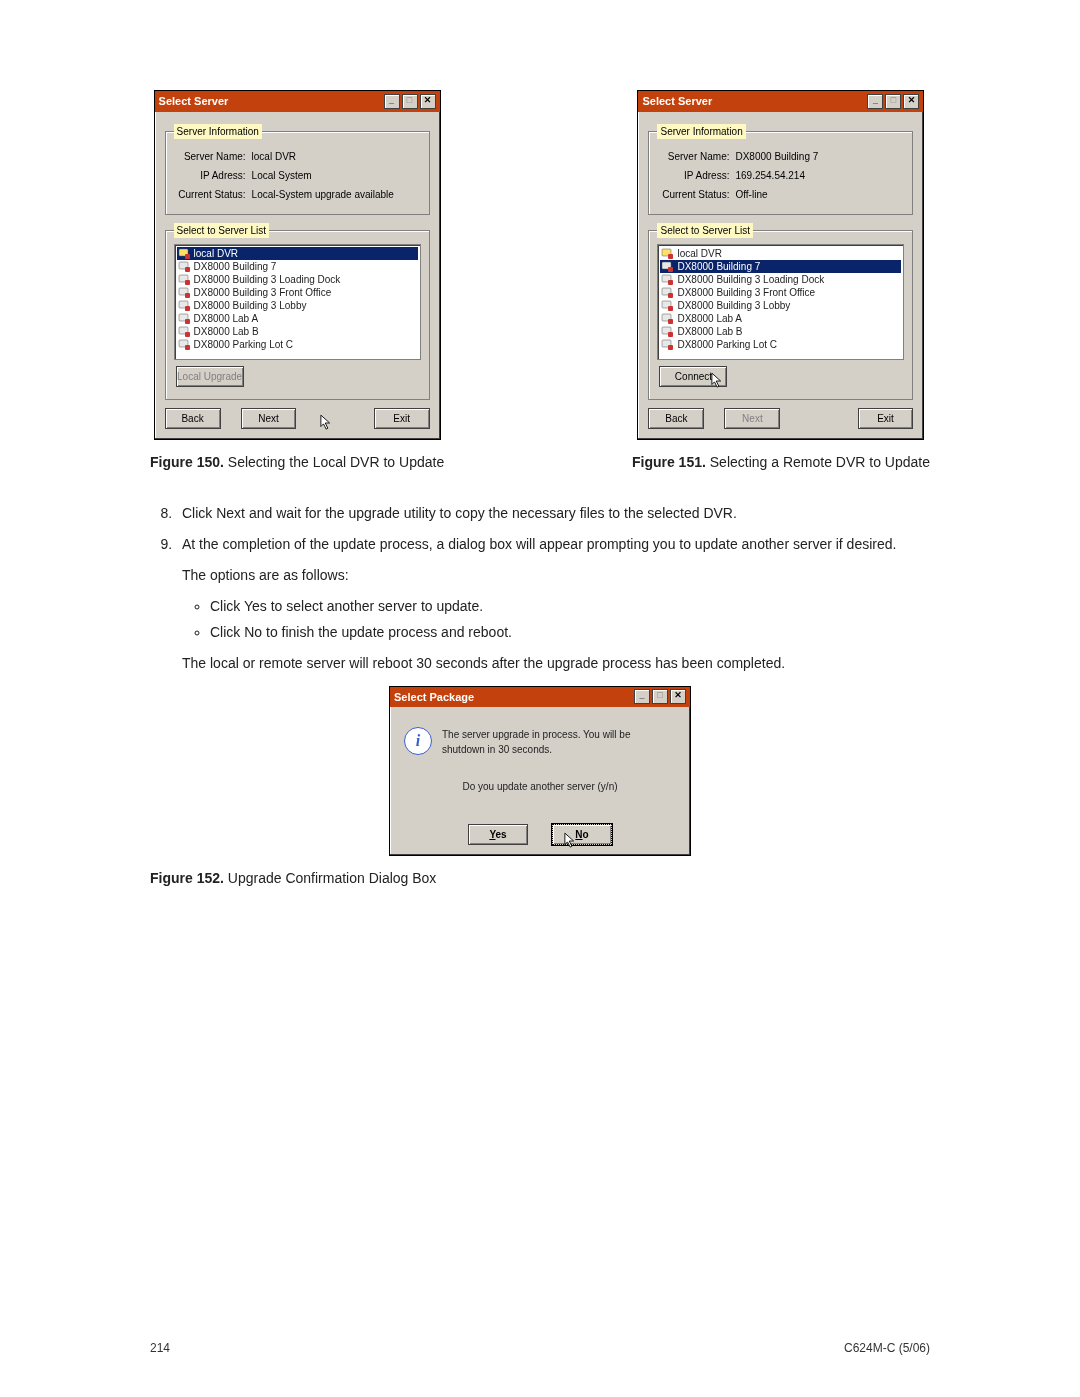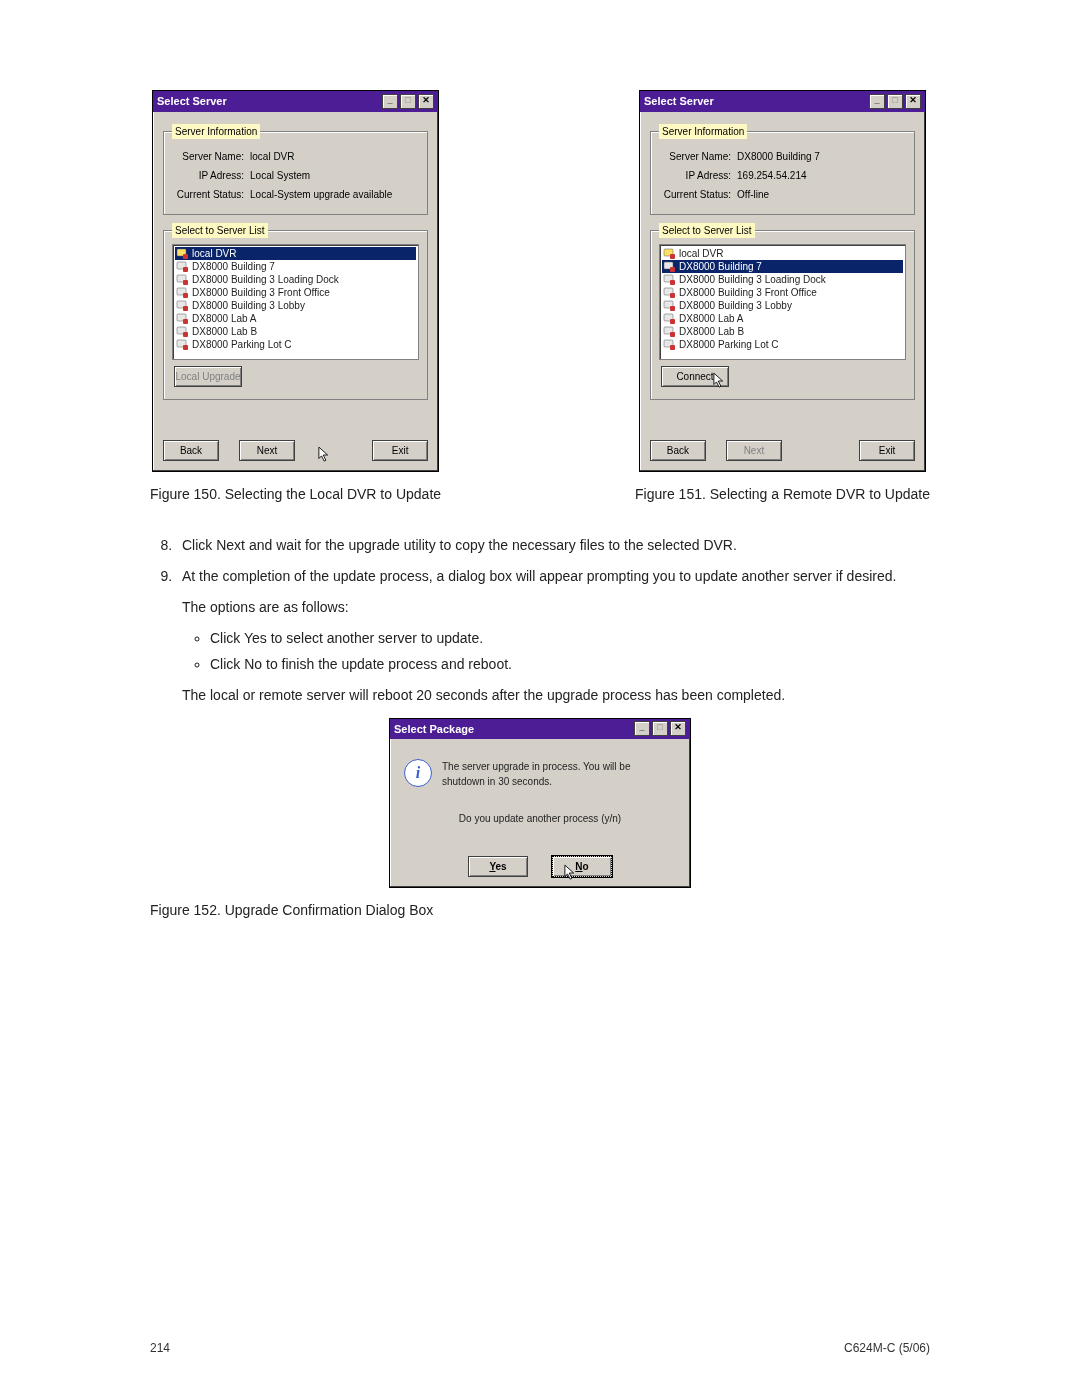--- a/index.html
+++ b/index.html
@@ -29,33 +29,33 @@
   .figcol {
     display: flex;
     flex-direction: column;
     align-items: center;
   }
   .caption {
     text-align: center;
     font-size: 14px;
     margin-top: 12px;
   }
-  .caption .bold { font-weight: normal; }
+  .caption .bold { font-weight: bold; }
 
   
   .winbox {
     width: 285px;
     background: #d4d0c8;
     border: 1px solid #000;
     box-shadow: inset -1px -1px 0 #404040, inset 1px 1px 0 #fff;
     font-family: Tahoma, Arial, sans-serif;
     position: relative;
   }
   .winbox .titlebar {
-    background: #4c1d95;
+    background: #c2410c;
     color: #fff;
     font-weight: bold;
     font-size: 11px;
     padding: 2px 4px;
     display: flex;
     align-items: center;
     justify-content: space-between;
   }
   .titlebar .winbtns {
     display: flex;
@@ -156,21 +156,21 @@
   .btn.wide { width: 66px; }
   .btn.mid  { width: 58px; }
 
   .btnrow-action {
     margin: 2px 0 4px 2px;
   }
   .btnrow-nav {
     display: flex;
     justify-content: space-between;
     gap: 20px;
-    margin-top: 40px;
+    margin-top: 8px;
     position: relative;
   }
   .btnrow-nav .spacer { width: 40px; }
 
   .cursor {
     position: absolute;
     width: 14px;
     height: 18px;
     pointer-events: none;
   }
@@ -509,40 +509,40 @@
 
   <ol class="steps" start="8">
     <li><span>Click Next and wait for the upgrade utility to copy the necessary files to the selected DVR.</span></li>
     <li>
       <span>At the completion of the update process, a dialog box will appear prompting you to update another server if desired.</span>
       <div class="inner">The options are as follows:</div>
       <ul class="bullets" id="s9-bullets">
           <li>Click Yes to select another server to update.</li>
           <li>Click No to finish the update process and reboot.</li>
         </ul>
-      <div class="inner">The local or remote server will reboot 20 seconds after the upgrade process has been completed.</div>
+      <div class="inner">The local or remote server will reboot 30 seconds after the upgrade process has been completed.</div>
     </li>
   </ol>
 
   <div class="center-fig">
     <div class="winbox modal">
       <div class="titlebar">
         <span>Select Package</span>
         <div class="winbtns">
           <div class="winbtn">_</div>
           <div class="winbtn disabled">□</div>
           <div class="winbtn">✕</div>
         </div>
       </div>
       <div class="winbody">
         <div class="msgrow">
           <div class="infoicon">i</div>
           <div>The server upgrade in process. You will be shutdown in 30 seconds.</div>
         </div>
-        <div class="prompt">Do you update another process (y/n)</div>
+        <div class="prompt">Do you update another server (y/n)</div>
         <div class="btnrow-nav yn" style="position:relative">
           <span class="btn mid underline-first">Yes</span>
           <span class="btn mid default underline-first">No</span>
           <svg class="cursor" style="left:160px; top:8px" viewBox="0 0 16 20">
               <path d="M1 1 L1 14 L4 11 L7 17 L9 16 L6 10 L11 10 Z" fill="#fff" stroke="#000" stroke-width="1"></path>
             </svg>
         </div>
       </div>
     </div>
     <div class="caption">

